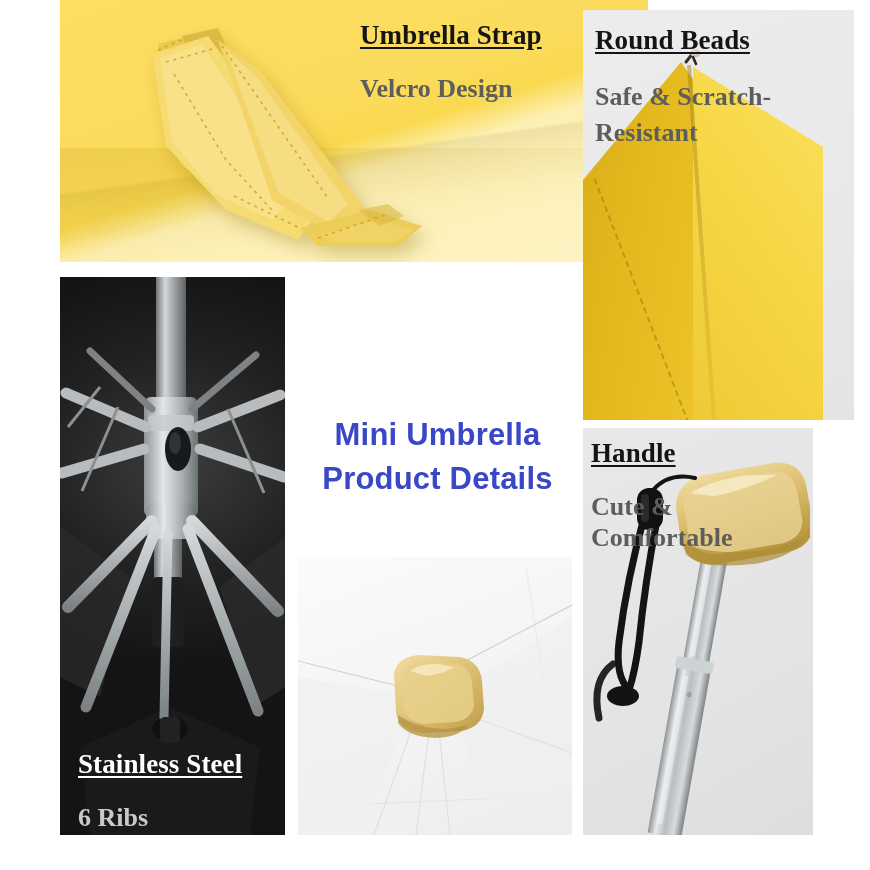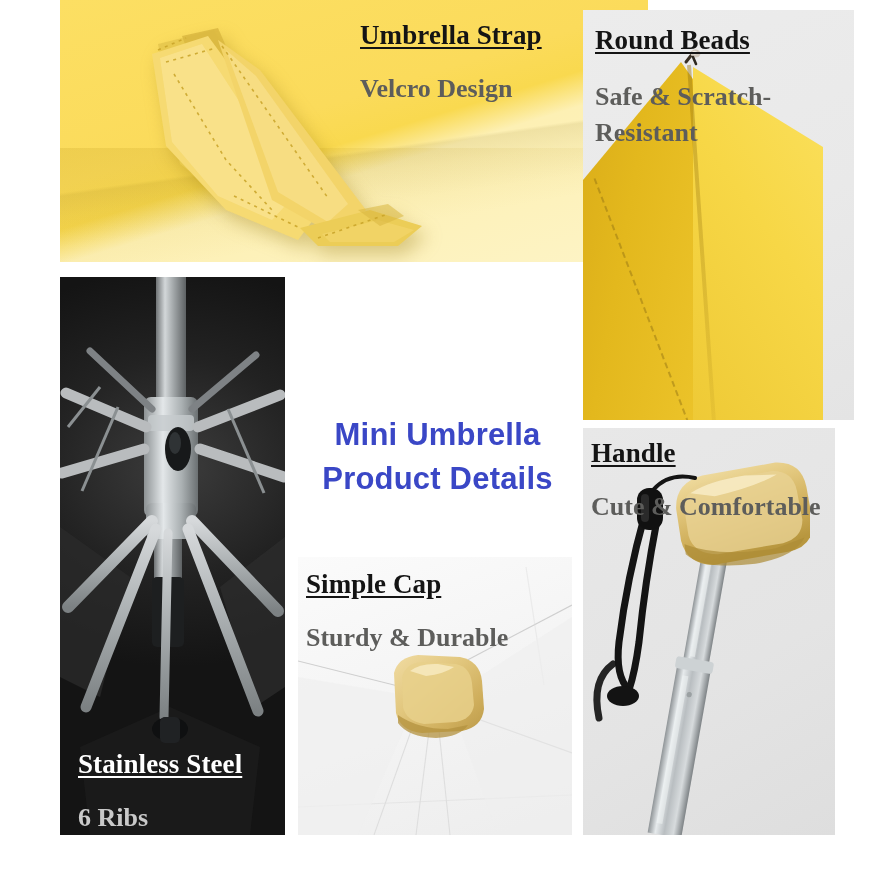--- a/index.html
+++ b/index.html
@@ -150,21 +150,21 @@
   #panel-cap {
     left: 298px; top: 557px; width: 274px; height: 278px;
     background: linear-gradient(160deg, #fbfbfb 0%, #f4f4f4 50%, #ededed 100%);
   }
   .cap-canopy-svg { position: absolute; left: 0; top: 0; width: 274px; height: 278px; }
   .seam-line { stroke: #cfcfcf; stroke-width: 1.2; fill: none; }
   .seam-line-soft { stroke: #dedede; stroke-width: 1.1; fill: none; }
 
   
   #panel-handle {
-    left: 583px; top: 428px; width: 252px; height: 407px;
+    left: 583px; top: 428px; width: 230px; height: 407px;
     background: linear-gradient(150deg, #e8e8e8 0%, #e4e4e4 60%, #dedede 100%);
   }
   .handle-svg { position: absolute; left: 0; top: 0; width: 227px; height: 407px; }
 </style>
 </head>
 <body>
 
 <div class="infographic">
 
   <div class="panel" id="panel-strap">
@@ -319,24 +319,20 @@
       <path d="M274,60 L150,140 L200,278 L274,278 Z" fill="#efefef" opacity=".6"></path>
 
       <g transform="translate(0,0)">
         <path d="M96,116 Q100,100 120,98 L162,100 Q182,104 184,124 L186,152 Q184,170 164,174 L124,176 Q102,174 98,156 Z" fill="url(#goldCap)"></path>
         <path d="M104,120 Q108,106 124,105 L158,107 Q172,110 174,126 L176,148 Q174,162 158,165 L126,167 Q108,164 105,150 Z" fill="#e8d08b" opacity=".85"></path>
         <path d="M112,114 Q122,106 140,107 L156,110 Q146,117 128,119 Z" fill="#f6e8bd" opacity=".9"></path>
         <path d="M100,158 Q120,172 150,172 L170,168 Q162,180 138,181 Q110,180 100,166 Z" fill="#b3913f" opacity=".75"></path>
       </g>
     </svg>
 
-    <div class="caption" style="left: 8px; top: 12px;">
-      <div class="cap-title">Simple Cap</div>
-      <div class="cap-sub">Sturdy &amp; Durable</div>
-    </div>
   </div>
 
   <div class="panel" id="panel-handle">
     <svg class="handle-svg" viewBox="0 0 227 407">
       <defs>
         <linearGradient id="goldHandle" x1="0" y1="0" x2="0.3" y2="1">
           <stop offset="0%" stop-color="#f2e0a8"></stop>
           <stop offset="35%" stop-color="#e3c87e"></stop>
           <stop offset="70%" stop-color="#cfae5a"></stop>
           <stop offset="100%" stop-color="#b8973f"></stop>

